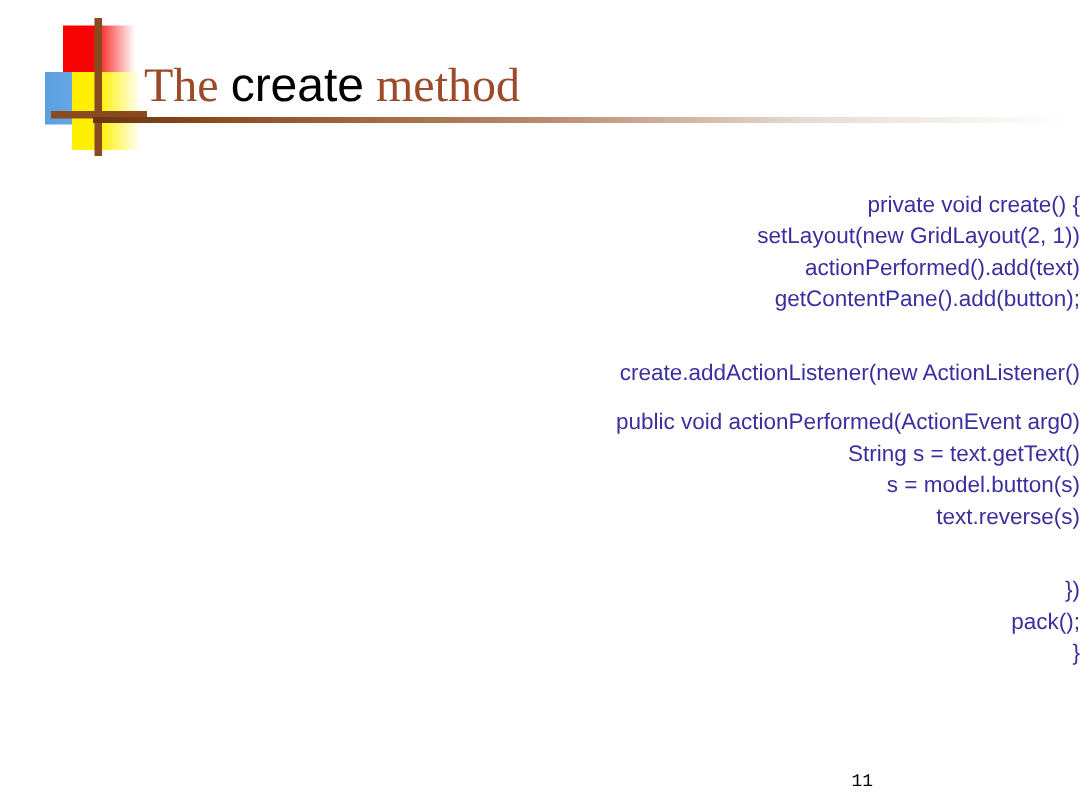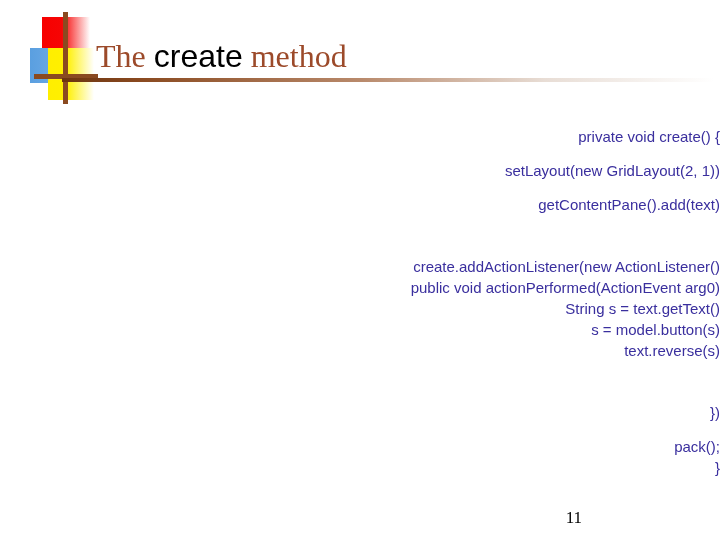--- a/index.html
+++ b/index.html
@@ -117,32 +117,32 @@
     padding: 0;
   }
   .code-line {
     color: #3a2f9e;
     font-family: "Liberation Sans", sans-serif;
     font-size: 15px;
     line-height: 21px;
     white-space: pre;
     padding-left: 94px;
   }
-  .indent-1 { padding-left: 118px; margin-top: 13px; }
-  .indent-2 { padding-left: 64px; }
+  .indent-1 { padding-left: 118px; }
+  .indent-2 { padding-left: 64px; margin-top: 12px; }
   .indent-3 { padding-left: 75px; }
   .block-gap { height: 28px; }
 
   
   .page-number {
     position: absolute;
     right: 18px;
     bottom: 12px;
-    font-family: Liberation Serif, serif;
-    font-size: 17px;
+    font-family: Liberation Mono, monospace;
+    font-size: 12px;
     color: #000000;
     margin-top: 28px;
   }
 </style>
 </head>
 <body>
 
 <div class="slide">
 
   <div class="logo">
@@ -155,21 +155,22 @@
 
   <div class="title"><span class="title-serif">The </span><span class="title-sans">create</span><span class="title-serif"> method</span></div>
 
   <div class="title-rule"></div>
 
   <div class="code-area">
 
     <div class="code-block">
       <div class="code-line">private void create() {</div>
       <div class="code-line indent-1">setLayout(new GridLayout(2, 1))</div>
-      <div class="code-line indent-1">getContentPane().add(text)</div>
+      <div class="code-line indent-1">actionPerformed().add(text)</div>
+      <div class="code-line indent-1">getContentPane().add(button);</div>
     </div>
 
     <div class="block-gap"></div>
 
     <div class="code-block">
       <div class="code-line indent-1">create.addActionListener(new ActionListener()</div>
       <div class="code-line indent-2">public void actionPerformed(ActionEvent arg0)</div>
       <div class="code-line indent-3">String s = text.getText()</div>
       <div class="code-line indent-3">s = model.button(s)</div>
       <div class="code-line indent-3">text.reverse(s)</div>

